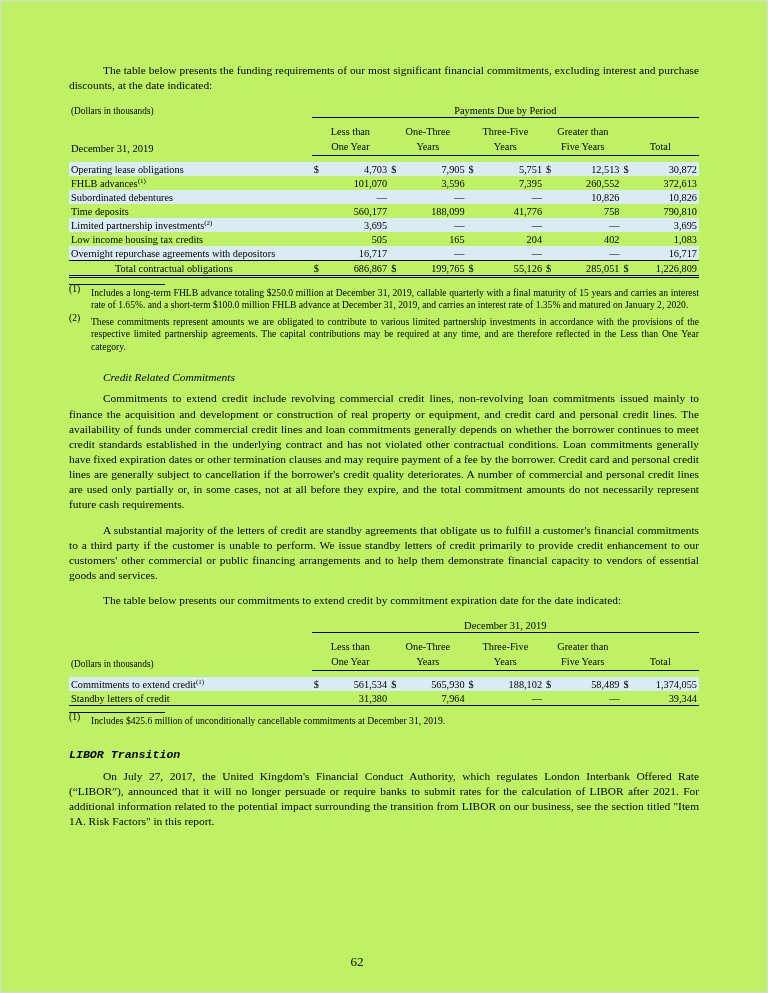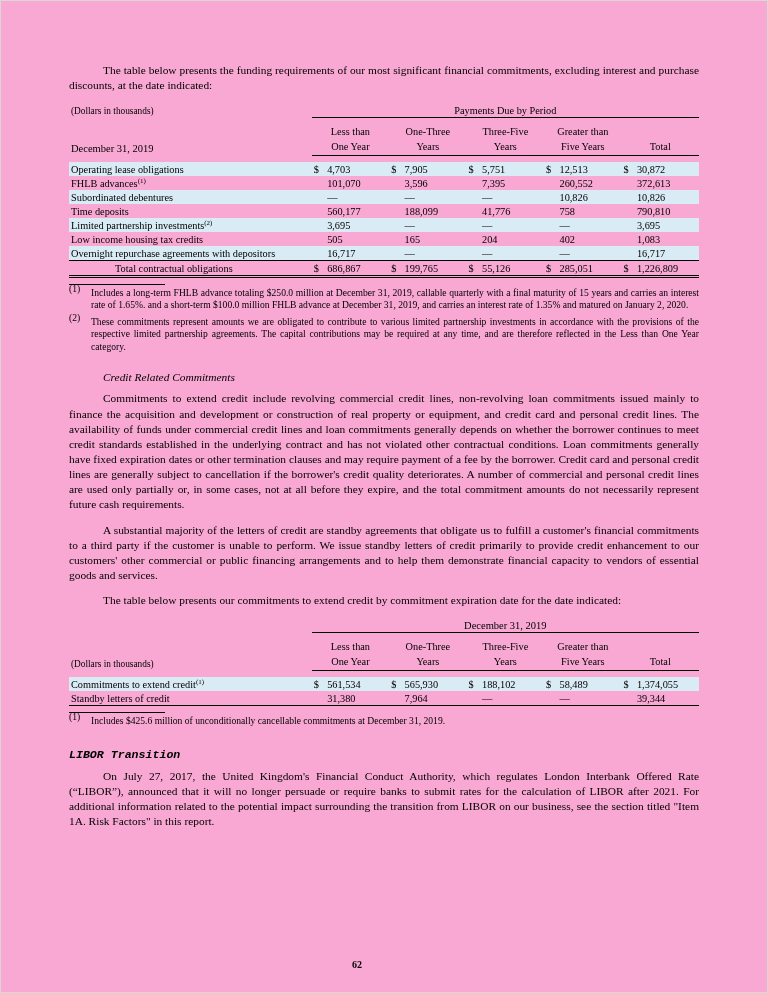--- a/index.html
+++ b/index.html
@@ -12,21 +12,21 @@
     font-family: "Liberation Serif", serif;
     color: #000000;
   }
   .page {
     position: relative;
     width: 768px;
     height: 993px;
     box-sizing: border-box;
     padding: 62px 68px 30px 68px;
     border: 1px solid #d8d8d8;
-    background: #f9a8d4;
+    background: #bef264;
   }
   p {
     margin: 0 0 10px 0;
     font-size: 11.4px;
     line-height: 1.33;
     text-align: justify;
   }
   .indent {
     text-indent: 34px;
   }
@@ -49,20 +49,21 @@
     font-weight: bold;
     font-size: 10.3px;
   }
   .hdr-col {
     text-align: center;
     font-weight: bold;
     font-size: 10.3px;
     line-height: 1.2;
   }
   .num {
+    text-align: right;
     white-space: nowrap;
   }
   .cur {
     text-align: left;
     width: 9px;
     white-space: nowrap;
   }
   .lbl {
     text-align: left;
     white-space: nowrap;
@@ -117,22 +118,21 @@
     font-style: italic;
     margin: 16px 0 8px 0;
     font-family: Liberation Mono, monospace;
   }
   .pageno {
     position: absolute;
     bottom: 22px;
     left: 0;
     width: 712px;
     text-align: center;
-    font-size: 10px;
-    font-weight: bold;
+    font-size: 13px;
   }
   .tbl-wrap { margin: 6px 0 4px 0; }
   .tbl-title {
     text-align: center;
     font-weight: bold;
     font-size: 10.5px;
   }
   .date-row-label {
     font-weight: bold;
     font-size: 10.5px;

